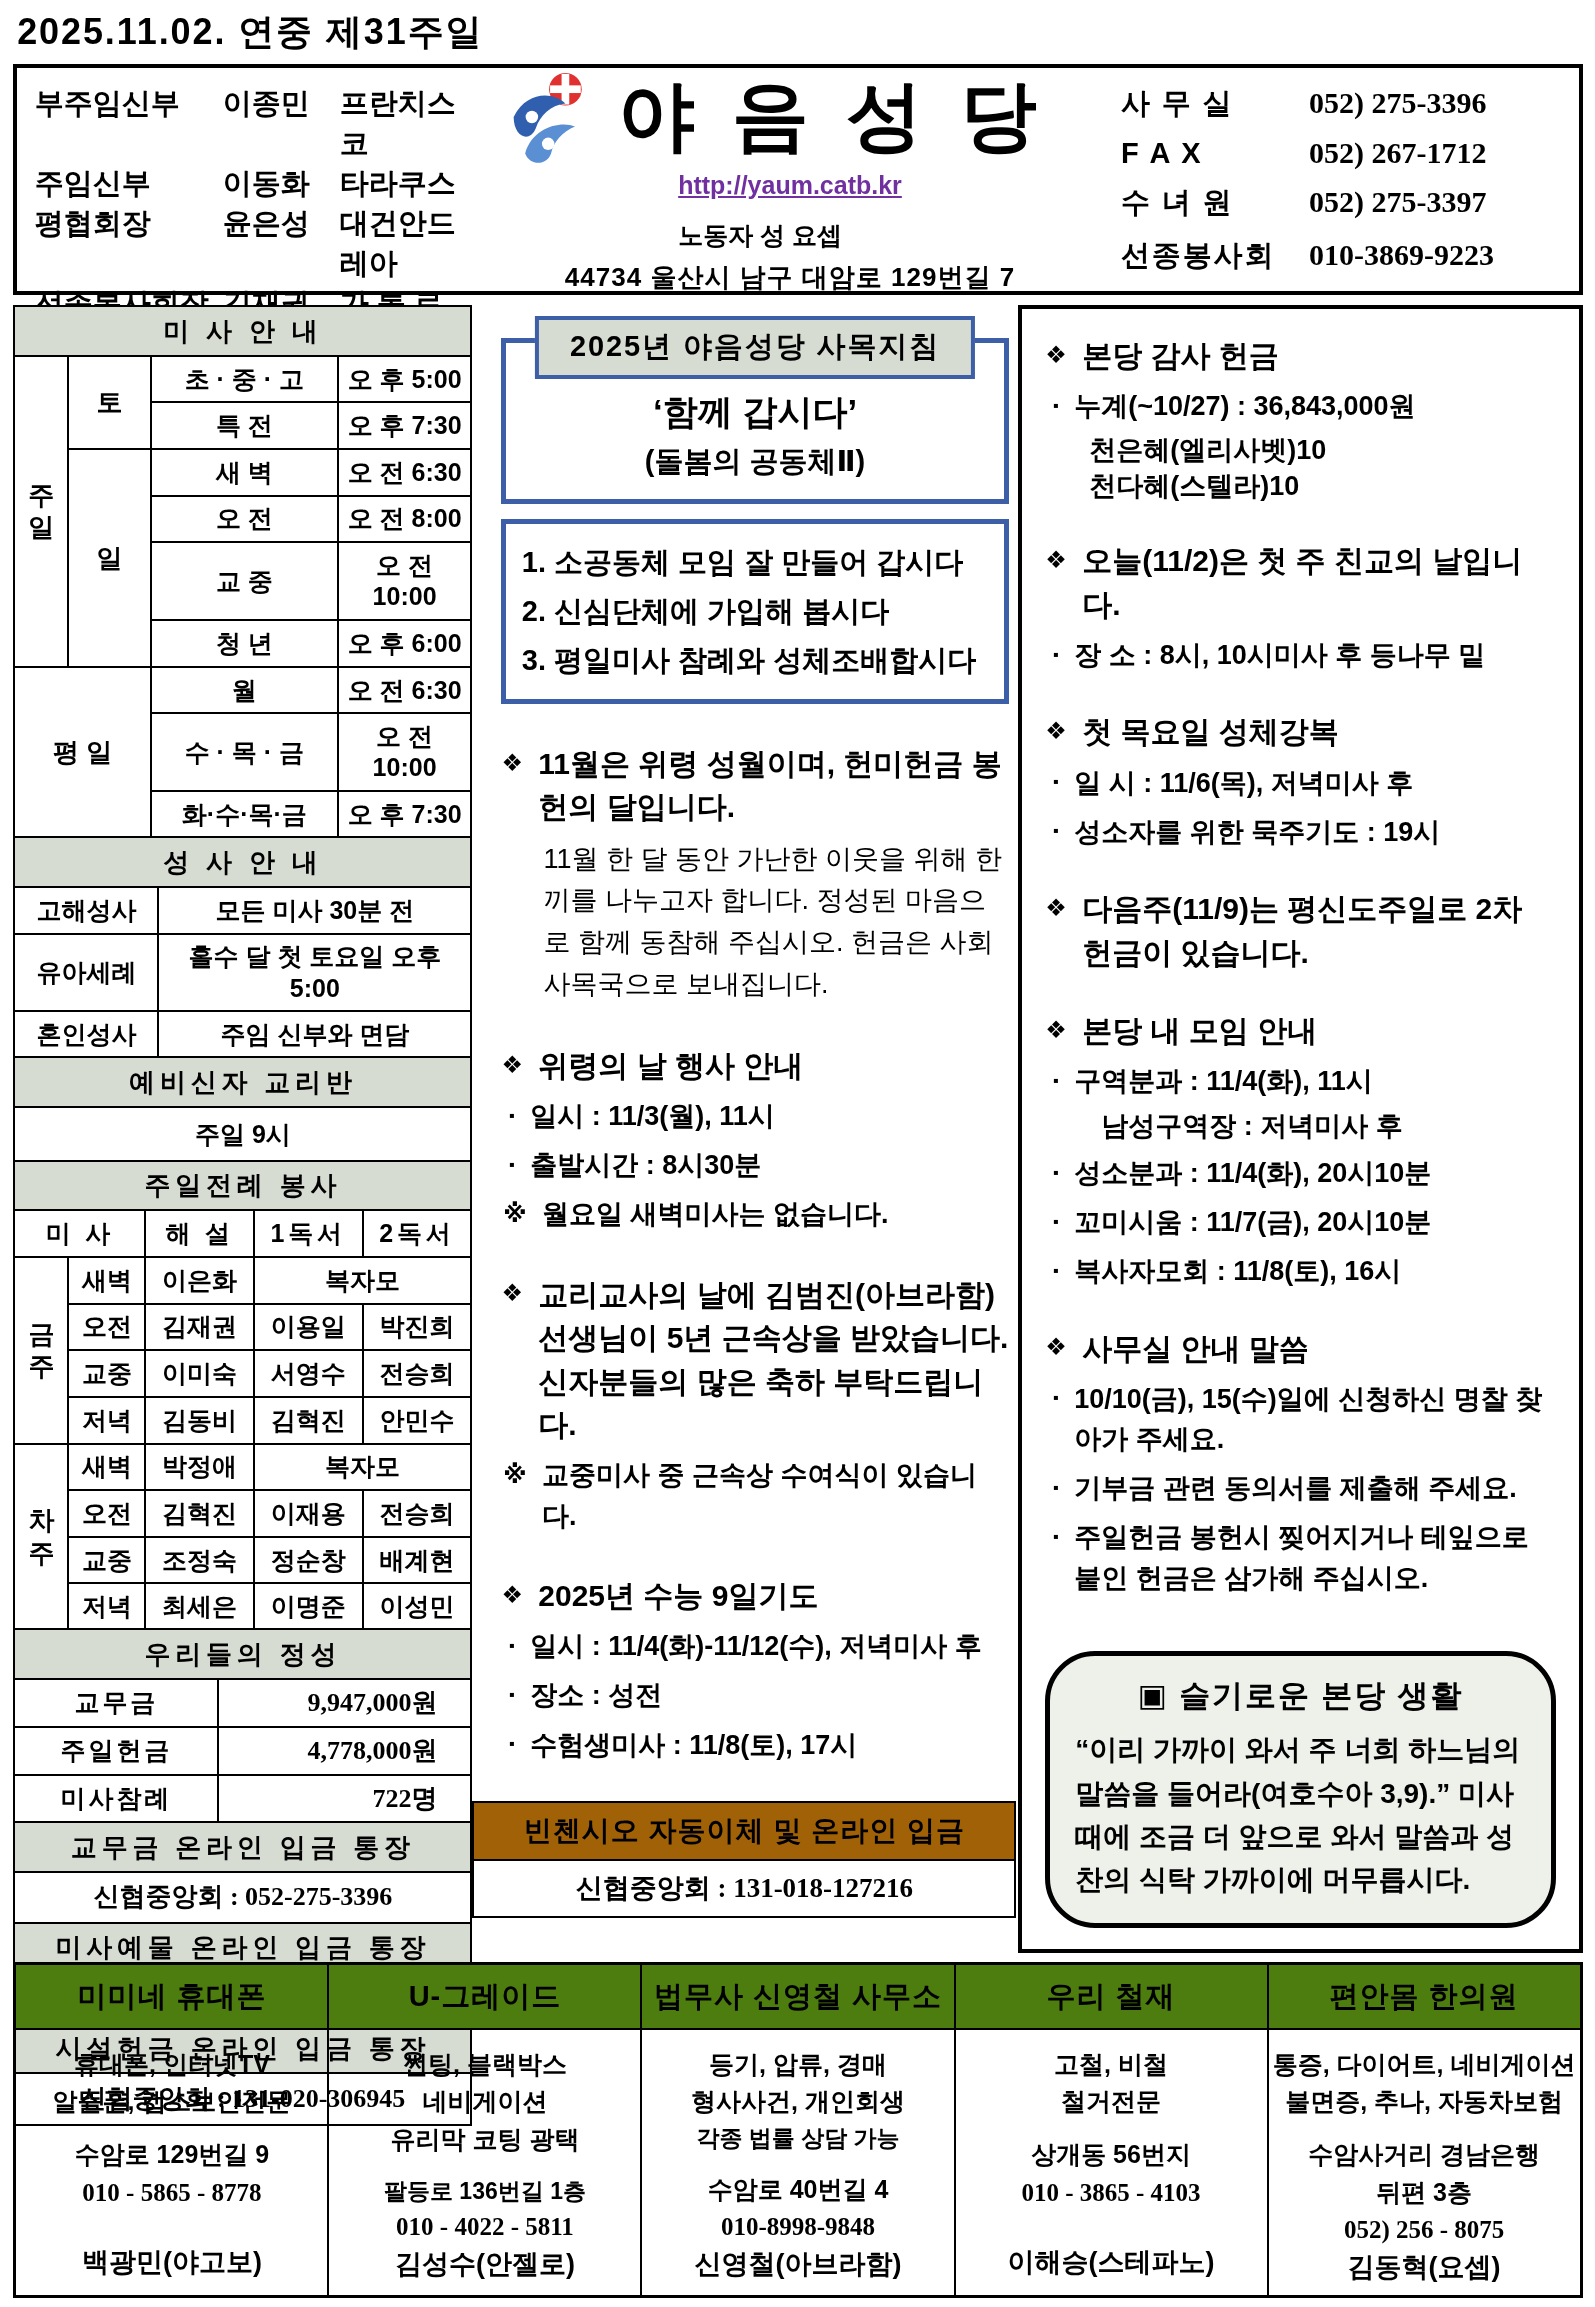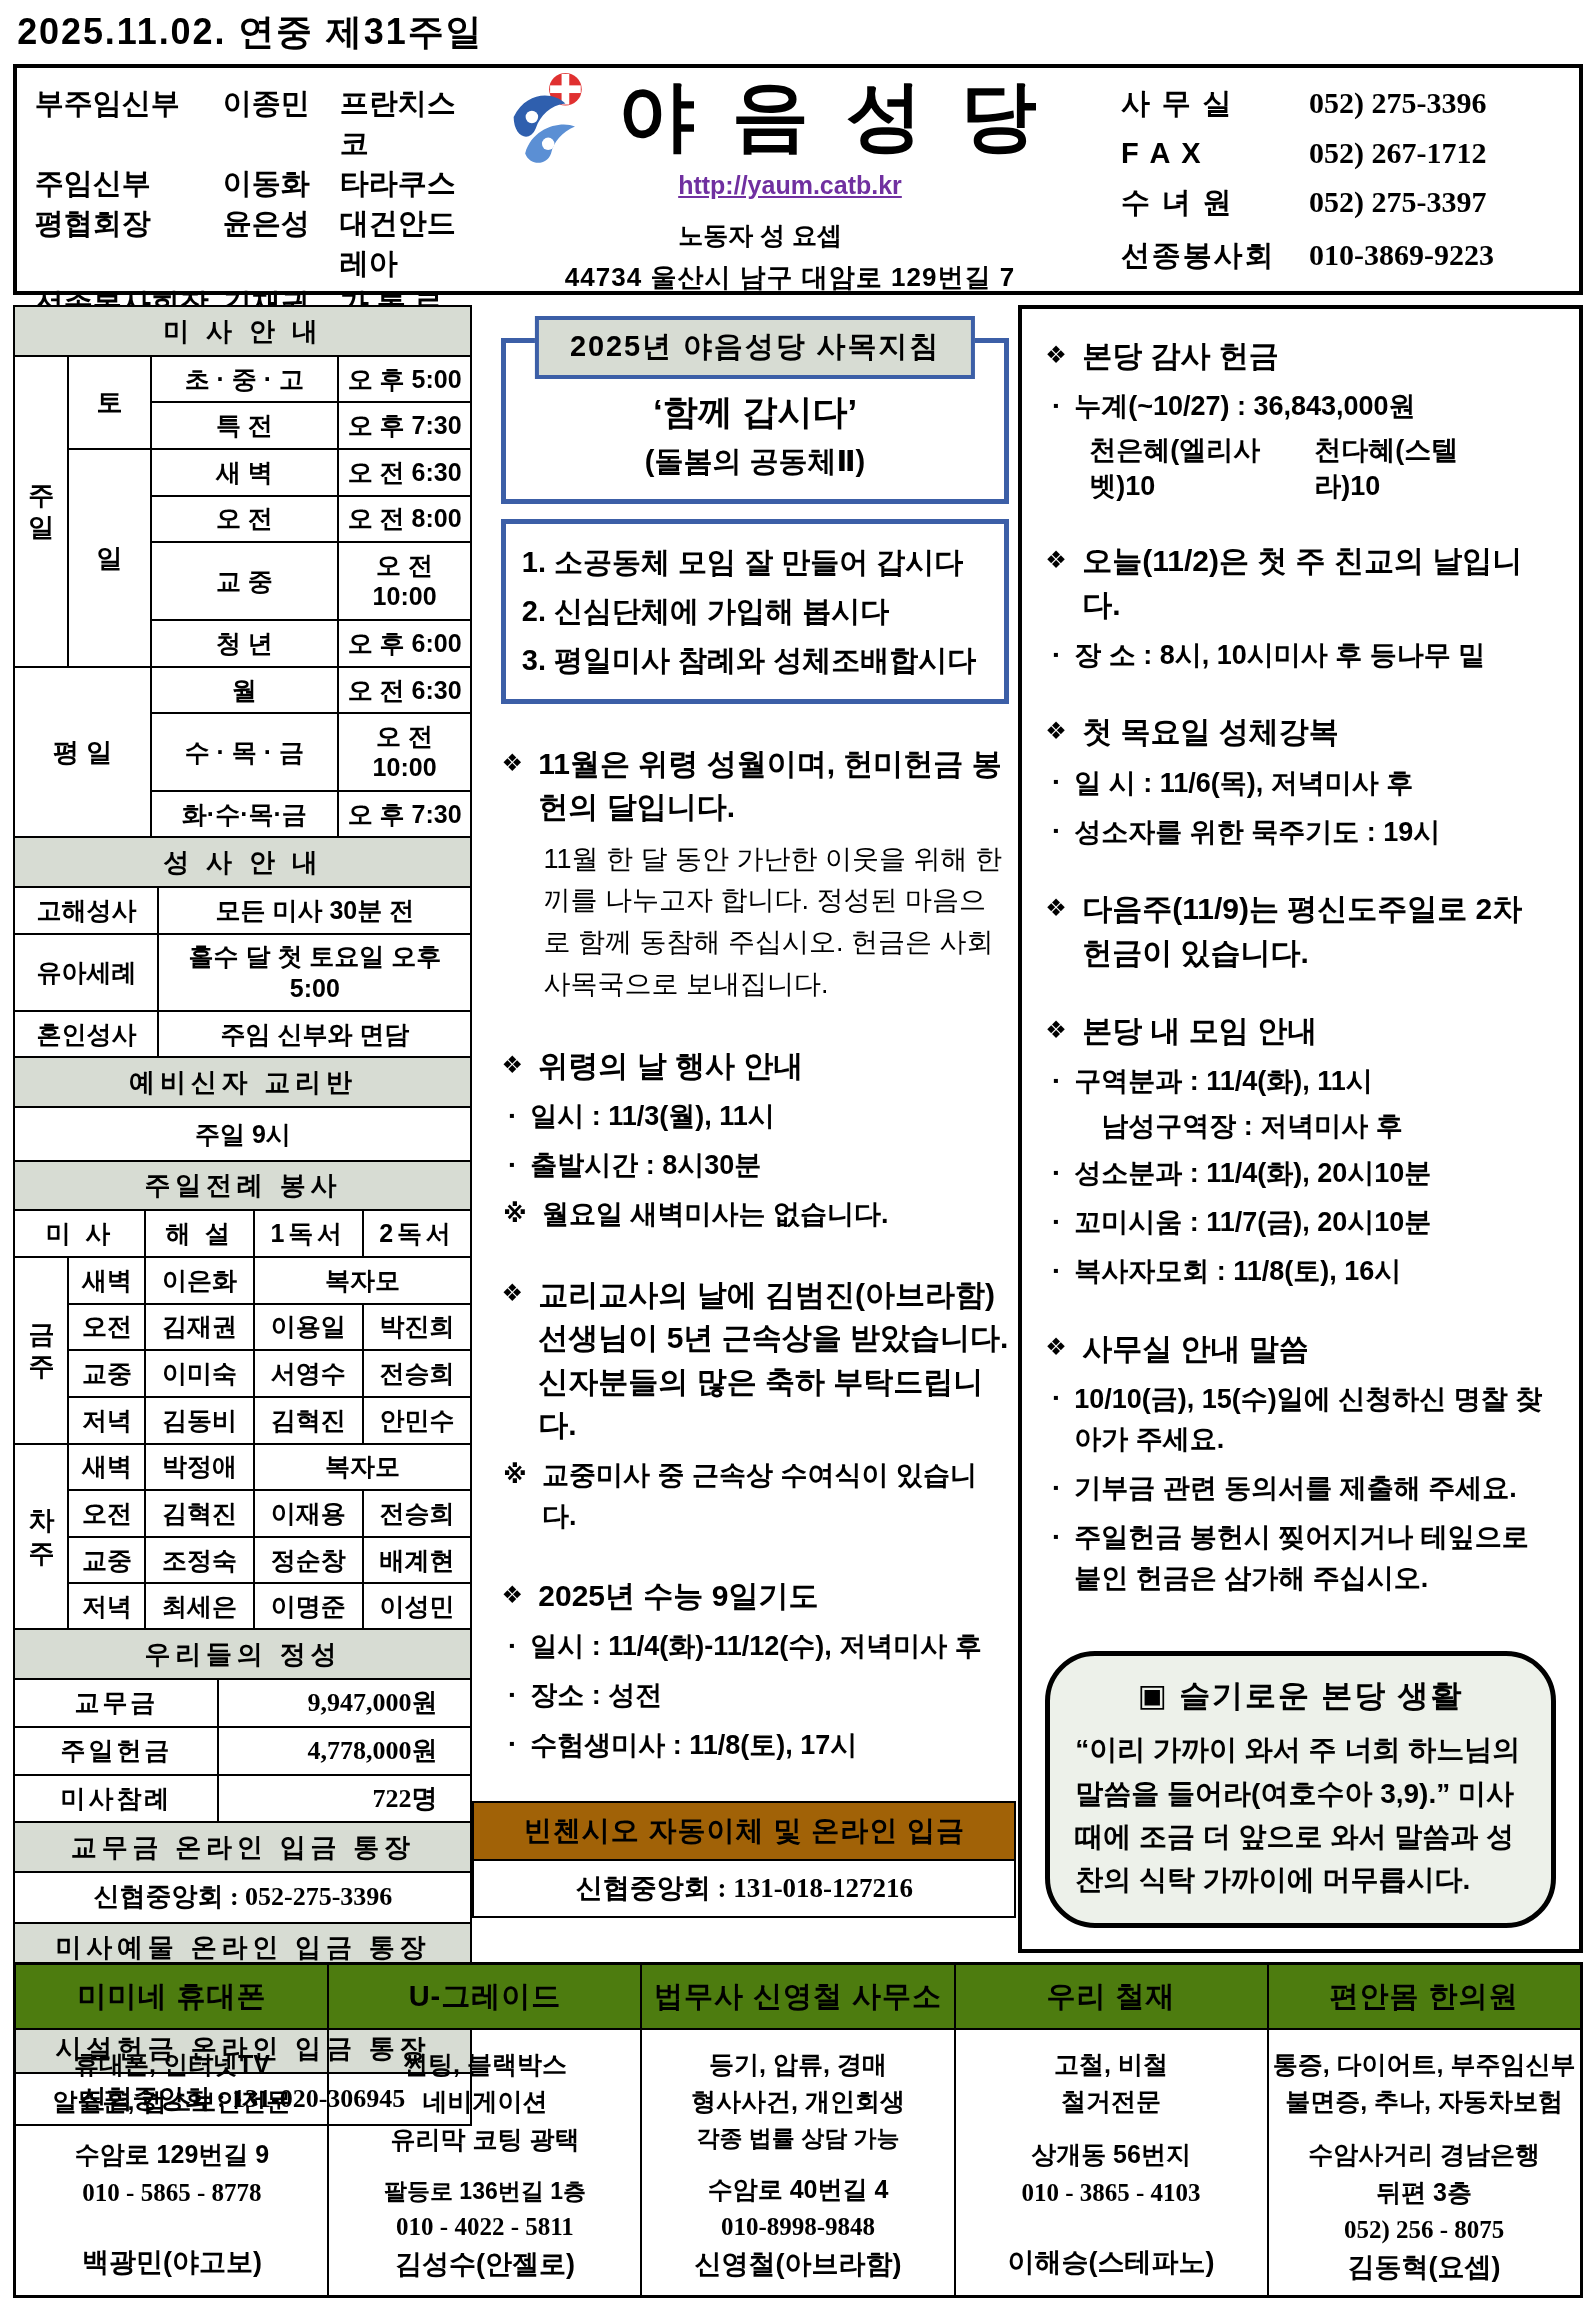--- a/index.html
+++ b/index.html
@@ -69,21 +69,21 @@
   .bl-cont { padding-left:56px; font-size:27px; font-weight:600; margin-top:6.7px; }
   .vincent { width:100%; border-collapse:collapse; margin-top:auto; margin-bottom:35px; }
   .vincent td { border:2.9px solid #000; text-align:center; }
   .vincent td.hd { background:#a16207; font-size:28px; font-weight:800; padding:8.6px 3.8px; letter-spacing:1px; }
   .vincent td.val { font-size:27px; font-weight:600; padding:9.6px 3.8px; font-family:"Liberation Serif","DejaVu Serif",serif; }
 
   .col-right { flex:1; border:4.8px solid #000; margin-left:1.9px; display:flex; flex-direction:column;
                padding:17.3px 23px 21px; min-height:0; overflow:hidden; }
   .rsec { margin-top:35px; }
   .rsec.firstsec { margin-top:7.7px; }
-  .donor-row { display:flex; justify-content:space-between; padding:5.8px 42px 0 44px; font-size:27px; font-weight:600; }
+  .donor-row { display:flex; justify-content:space-between; padding:5.8px 42px 0 44px; font-size:27px; font-weight:600;flex-direction:column; }
   .wisdom { margin-top:auto; border:5.8px solid #000; border-radius:50px; background:#edf1ea; padding:19px 25px 21px; }
   .wisdom-h { text-align:center; font-size:31px; font-weight:800; letter-spacing:1.9px; }
   .wisdom-b { margin-top:11.5px; font-size:28px; font-weight:600; line-height:1.55; }
 
   
   .ads { height:336px; flex:none; display:flex; border:3.8px solid #000; margin-top:9.6px; }
   .ad { flex:1; border-left:2.9px solid #000; display:flex; flex-direction:column; min-width:0; }
   .ad.firstad { border-left:none; }
   .ad-h { background:#4d7c0f; border-bottom:2.9px solid #000; text-align:center; font-size:29px;
           font-weight:800; padding:11.5px 1.9px; letter-spacing:1px; white-space:nowrap; }
@@ -600,21 +600,21 @@
         <div class="ad-gap"></div>
         <div class="ad-line">상개동 56번지</div>
         <div class="ad-line num">010 - 3865 - 4103</div>
         <div class="ad-name">이해승(스테파노)</div>
       </div>
     </div>
 
     <div class="ad">
       <div class="ad-h">편안몸 한의원</div>
       <div class="ad-b">
-        <div class="ad-line">통증, 다이어트, 부주임신부</div>
+        <div class="ad-line">통증, 다이어트, 네비게이션</div>
         <div class="ad-line">불면증, 추나, 자동차보험</div>
         <div class="ad-gap"></div>
         <div class="ad-line">수암사거리 경남은행</div>
         <div class="ad-line">뒤편 3층</div>
         <div class="ad-line num">052) 256 - 8075</div>
         <div class="ad-name">김동혁(요셉)</div>
       </div>
     </div>
   </div>
 

